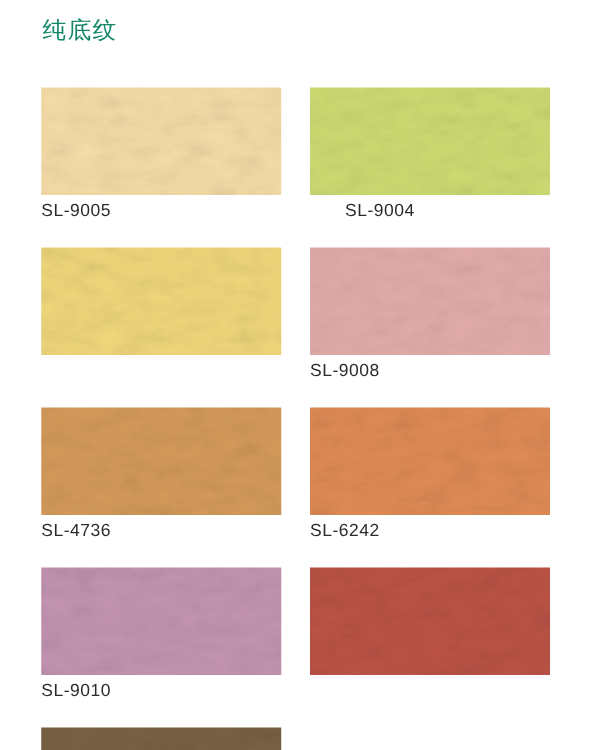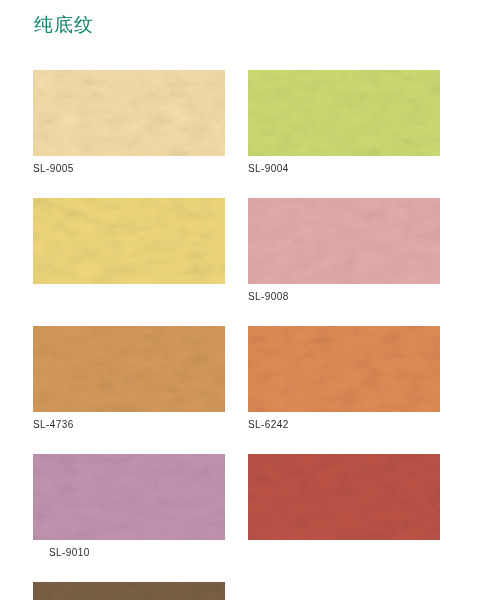--- a/index.html
+++ b/index.html
@@ -55,21 +55,21 @@
     background-color: #cccccc;
   }
   .swatch-chip .tex {
     position: absolute;
     inset: 0;
     mix-blend-mode: multiply;
     opacity: .55;
   }
   .swatch-label {
     margin-top: 7px;
-    font-size: 10px;
+    font-size: 14px;
     line-height: 11px;
     letter-spacing: .4px;
     color: #2b2b2b;
     font-family: "Liberation Sans", "DejaVu Sans", sans-serif;
     white-space: nowrap;
   }
 </style>
 </head>
 <body style="background: rgb(255, 255, 255);">
 
@@ -103,21 +103,21 @@
                 <feTurbulence type="fractalNoise" baseFrequency="0.045 0.09" numOctaves="4" seed="18"></feTurbulence>
                 <feColorMatrix type="saturate" values="0"></feColorMatrix>
                 <feComponentTransfer>
                   <feFuncA type="linear" slope="0.42" intercept="0"></feFuncA>
                 </feComponentTransfer>
               </filter>
             </defs>
             <rect width="100%" height="100%" filter="url(#tx1)" fill="#bccb5b"></rect>
           </svg>
         </div>
-        <div class="swatch-label" style="color: rgb(43, 43, 43);">SL-9004</div>
+        <div class="swatch-label" style="color: rgb(43, 43, 43); margin-left: 28px;">SL-9004</div>
       </div>
       <div class="swatch-cell">
         <div class="swatch-chip" style="background-color: rgb(240, 215, 123);">
           <svg class="tex" width="100%" height="100%" preserveAspectRatio="none">
             <defs>
               <filter id="tx2" x="0" y="0" width="100%" height="100%">
                 <feTurbulence type="fractalNoise" baseFrequency="0.045 0.09" numOctaves="4" seed="25"></feTurbulence>
                 <feColorMatrix type="saturate" values="0"></feColorMatrix>
                 <feComponentTransfer>
                   <feFuncA type="linear" slope="0.42" intercept="0"></feFuncA>
@@ -187,21 +187,21 @@
                 <feTurbulence type="fractalNoise" baseFrequency="0.045 0.09" numOctaves="4" seed="60"></feTurbulence>
                 <feColorMatrix type="saturate" values="0"></feColorMatrix>
                 <feComponentTransfer>
                   <feFuncA type="linear" slope="0.42" intercept="0"></feFuncA>
                 </feComponentTransfer>
               </filter>
             </defs>
             <rect width="100%" height="100%" filter="url(#tx7)" fill="#ae7e9c"></rect>
           </svg>
         </div>
-        <div class="swatch-label" style="color: rgb(43, 43, 43); margin-left: 16px;">SL-9010</div>
+        <div class="swatch-label" style="color: rgb(43, 43, 43);">SL-9010</div>
       </div>
       <div class="swatch-cell">
         <div class="swatch-chip" style="background-color: rgb(188, 83, 70);">
           <svg class="tex" width="100%" height="100%" preserveAspectRatio="none">
             <defs>
               <filter id="tx8" x="0" y="0" width="100%" height="100%">
                 <feTurbulence type="fractalNoise" baseFrequency="0.045 0.09" numOctaves="4" seed="67"></feTurbulence>
                 <feColorMatrix type="saturate" values="0"></feColorMatrix>
                 <feComponentTransfer>
                   <feFuncA type="linear" slope="0.42" intercept="0"></feFuncA>

